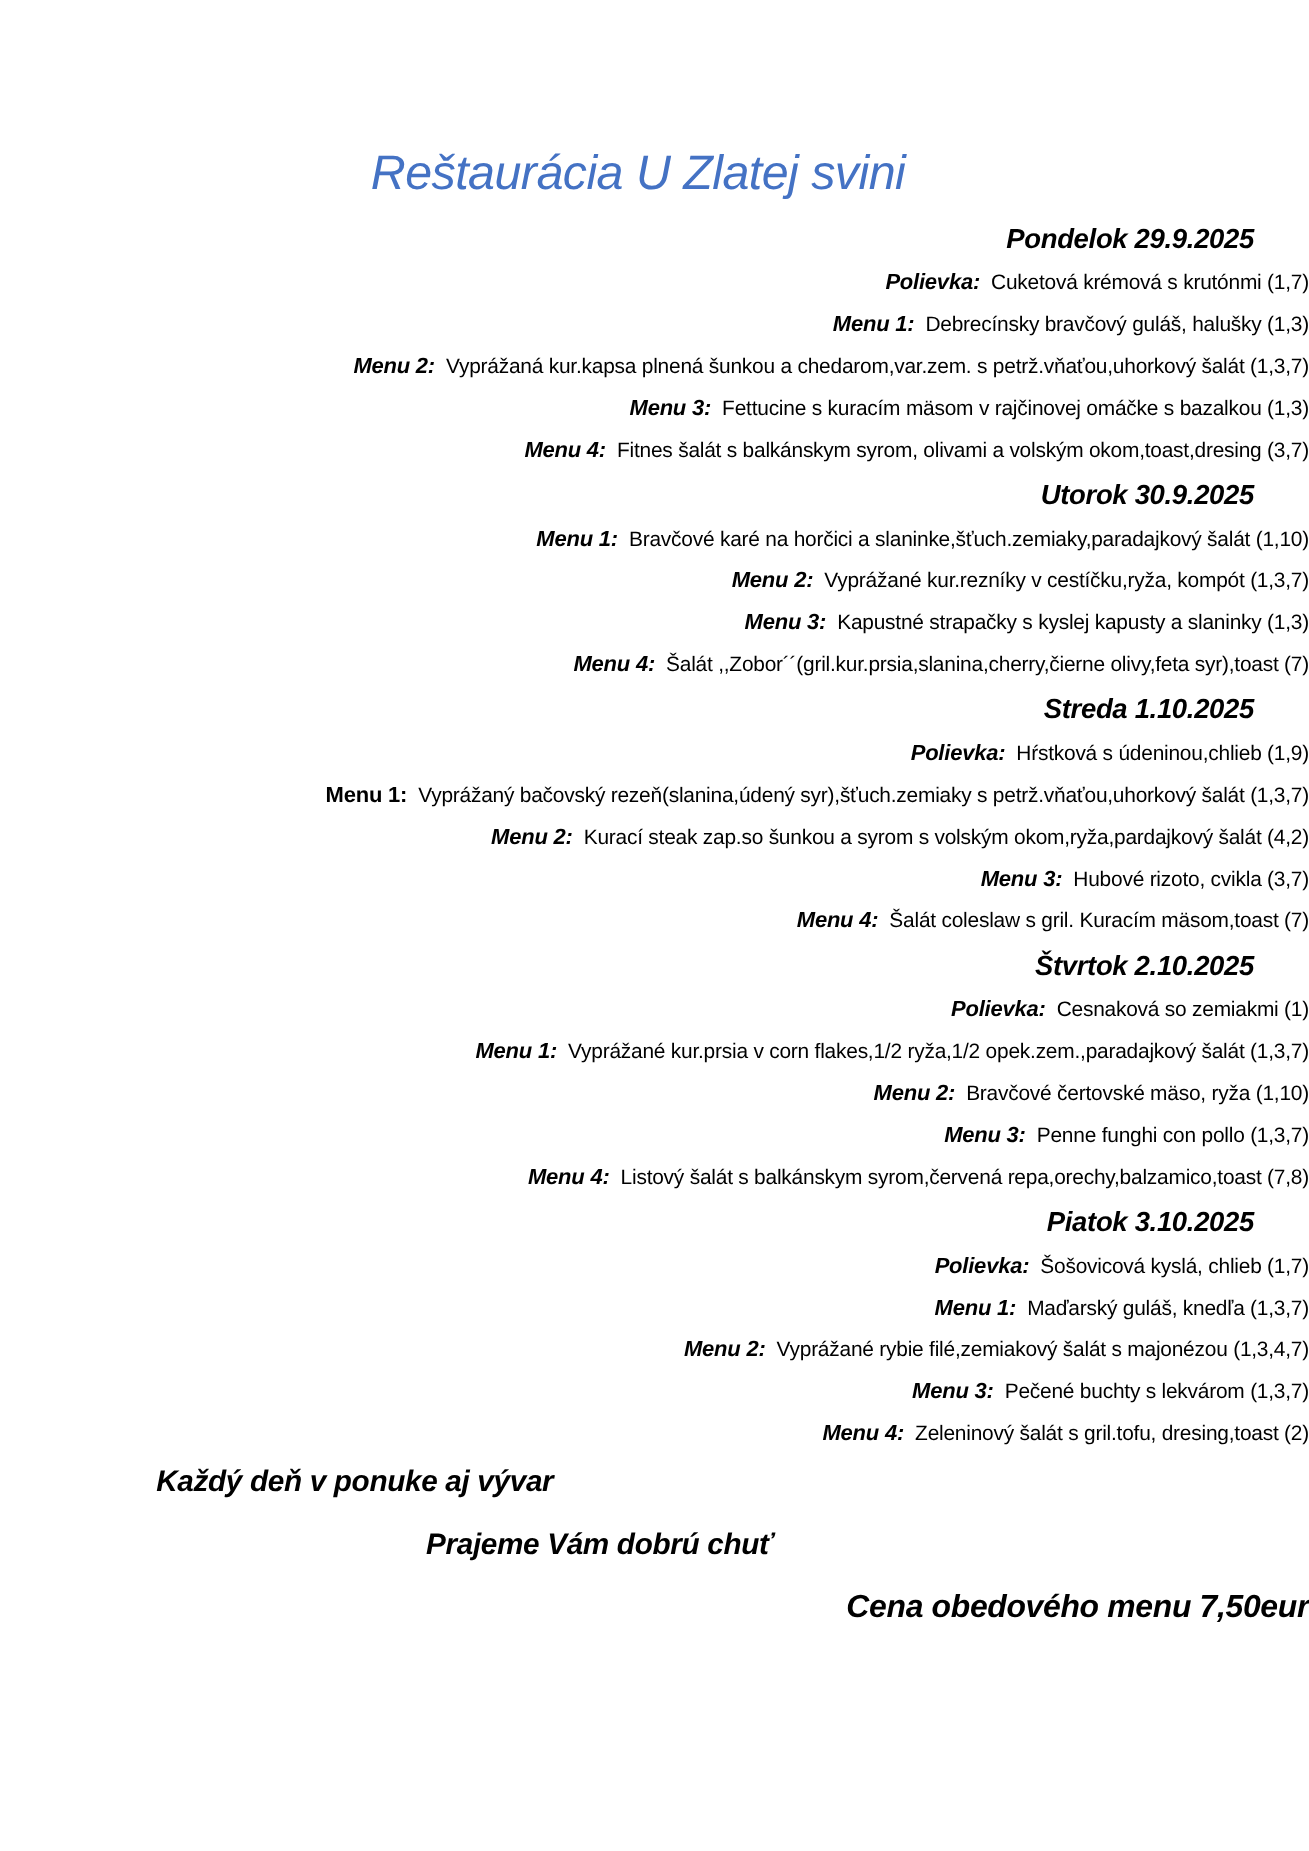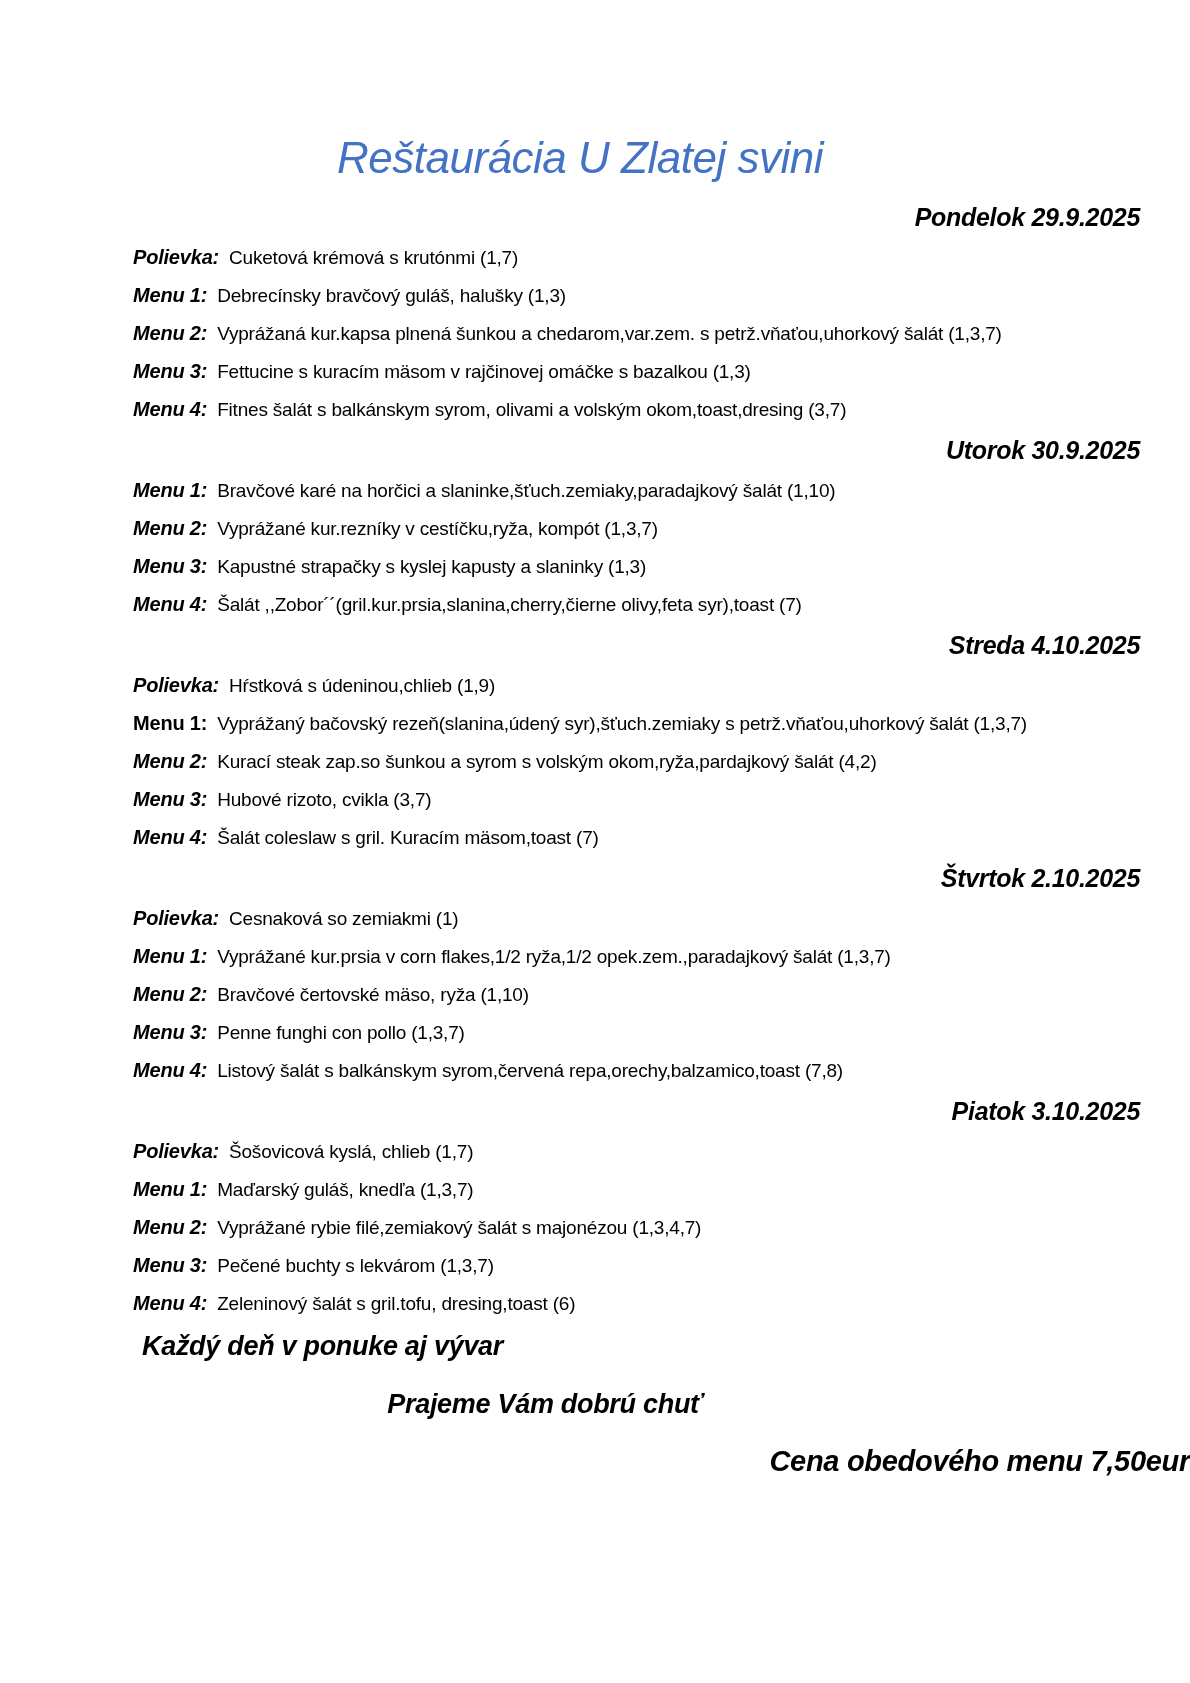--- a/index.html
+++ b/index.html
@@ -26,21 +26,21 @@
   .day-heading {
     width: 1140px;
     margin: 2px 0 13px 0;
     text-align: right;
     font-size: 25px;
     line-height: 30px;
     font-weight: bold;
     font-style: italic;
     letter-spacing: -0.3px;
   }
-  .rows { margin: 0; }
+  .rows { margin: 0; text-align: right; }
   .rows-monday { margin-top: 13px; }
   .row {
     margin: 0 0 13px 133px;
     font-size: 19px;
     line-height: 24px;
     letter-spacing: -0.2px;
     white-space: nowrap;
   }
   .label {
     font-size: 20px;
@@ -100,21 +100,21 @@
     <div class="day-heading">Utorok 30.9.2025</div>
     <div class="rows">
       <div class="row"><span class="label">Menu 1:</span><span>Bravčové karé na horčici a slaninke,šťuch.zemiaky,paradajkový šalát (1,10)</span></div>
       <div class="row"><span class="label">Menu 2:</span><span>Vyprážané kur.rezníky v cestíčku,ryža, kompót (1,3,7)</span></div>
       <div class="row"><span class="label">Menu 3:</span><span>Kapustné strapačky s kyslej kapusty a slaninky (1,3)</span></div>
       <div class="row"><span class="label">Menu 4:</span><span>Šalát ,,Zobor´´(gril.kur.prsia,slanina,cherry,čierne olivy,feta syr),toast (7)</span></div>
     </div>
   </div>
 
   <div>
-    <div class="day-heading">Streda 4.10.2025</div>
+    <div class="day-heading">Streda 1.10.2025</div>
     <div class="rows">
       <div class="row"><span class="label">Polievka:</span><span>Hŕstková s údeninou,chlieb (1,9)</span></div>
       <div class="row"><span class="label label-upright">Menu 1:</span><span>Vyprážaný bačovský rezeň(slanina,údený syr),šťuch.zemiaky s petrž.vňaťou,uhorkový šalát (1,3,7)</span></div>
       <div class="row"><span class="label">Menu 2:</span><span>Kurací steak zap.so šunkou a syrom s volským okom,ryža,pardajkový šalát (4,2)</span></div>
       <div class="row"><span class="label">Menu 3:</span><span>Hubové rizoto, cvikla (3,7)</span></div>
       <div class="row"><span class="label">Menu 4:</span><span>Šalát coleslaw s gril. Kuracím mäsom,toast (7)</span></div>
     </div>
   </div>
 
   <div>
@@ -128,21 +128,21 @@
     </div>
   </div>
 
   <div>
     <div class="day-heading">Piatok 3.10.2025</div>
     <div class="rows">
       <div class="row"><span class="label">Polievka:</span><span>Šošovicová kyslá, chlieb (1,7)</span></div>
       <div class="row"><span class="label">Menu 1:</span><span>Maďarský guláš, knedľa (1,3,7)</span></div>
       <div class="row"><span class="label">Menu 2:</span><span>Vyprážané rybie filé,zemiakový šalát s majonézou (1,3,4,7)</span></div>
       <div class="row"><span class="label">Menu 3:</span><span>Pečené buchty s lekvárom  (1,3,7)</span></div>
-      <div class="row"><span class="label">Menu 4:</span><span>Zeleninový šalát s gril.tofu, dresing,toast (6)</span></div>
+      <div class="row"><span class="label">Menu 4:</span><span>Zeleninový šalát s gril.tofu, dresing,toast (2)</span></div>
     </div>
   </div>
 
   <div class="footer-note">Každý deň v ponuke aj vývar</div>
   <div class="wish">Prajeme Vám dobrú chuť</div>
   <div class="price">Cena obedového menu 7,50eur</div>
 
 </div>
 
 </body></html>

